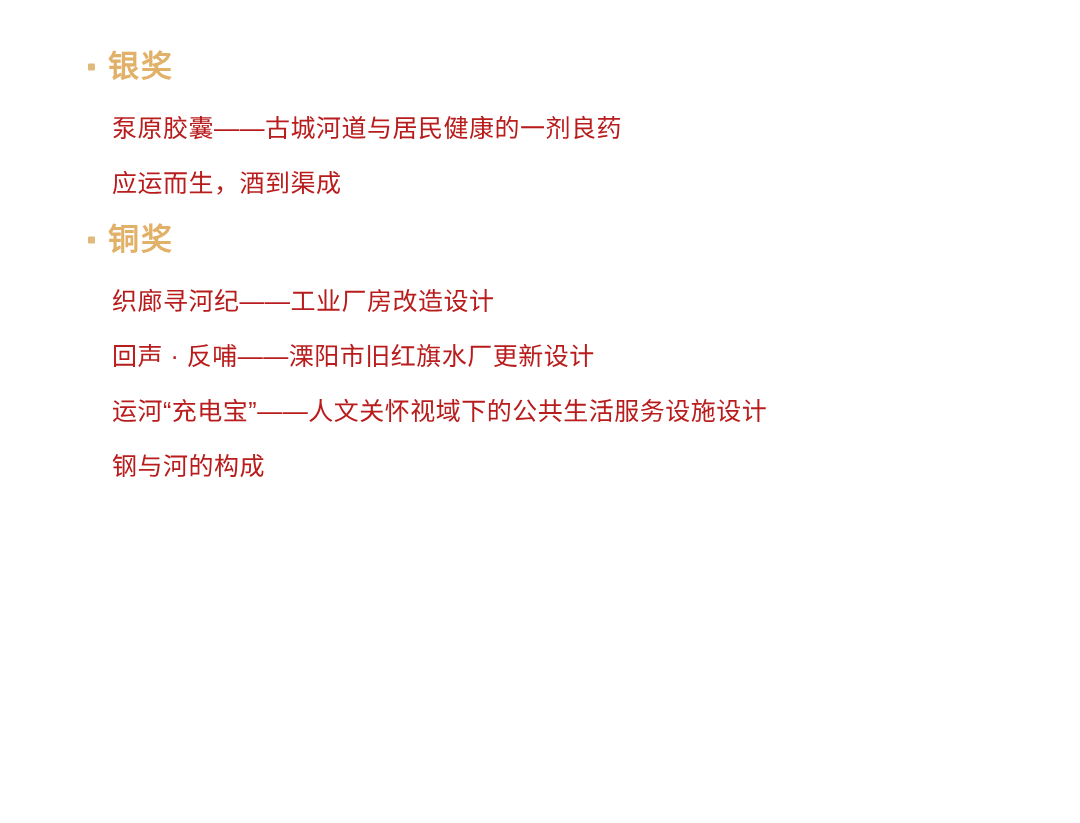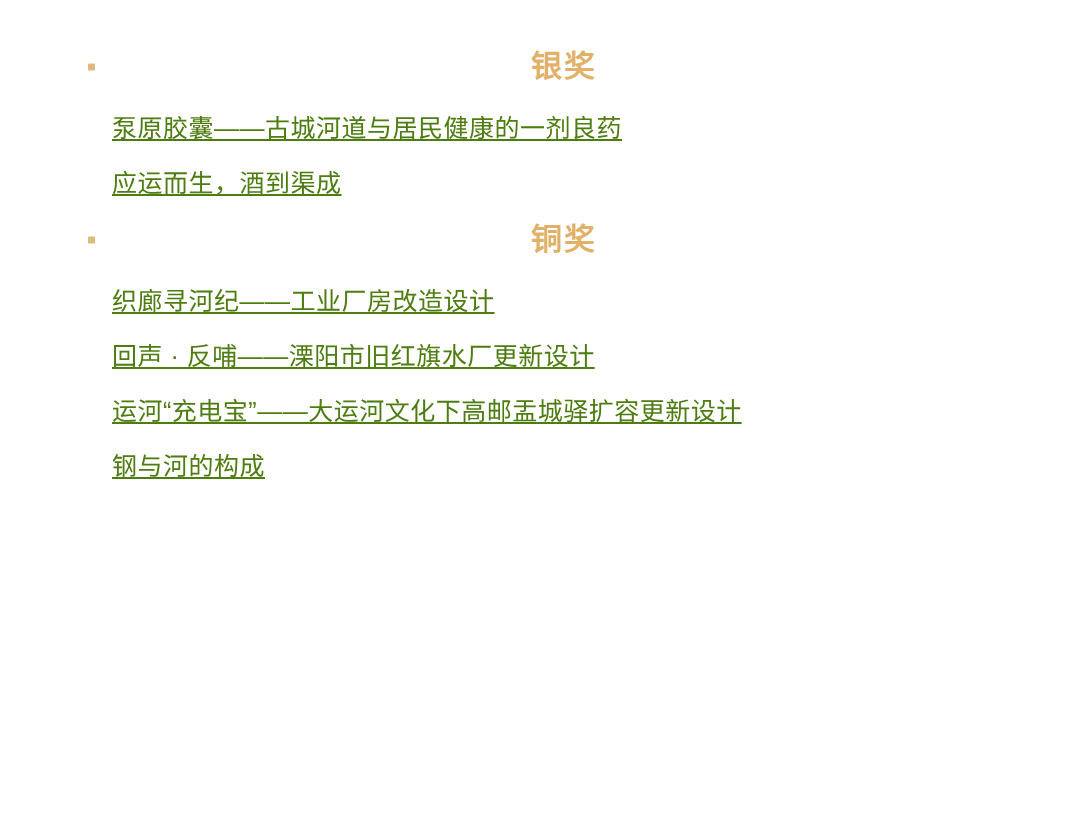--- a/index.html
+++ b/index.html
@@ -25,21 +25,20 @@
     margin-bottom: 10px;
   }
   .section + .section {
   }
   .section-heading {
     display: flex;
     align-items: center;
     margin: 0 0 16px 0;
     padding-left: 28px;
     position: relative;
-    justify-content: center;
   }
   .bullet-dot {
     position: absolute;
     left: 28px;
     top: 50%;
     transform: translateY(-50%);
     width: 7px;
     height: 7px;
     background: #e0b97d;
     border-radius: 1px;
@@ -53,25 +52,24 @@
     line-height: 1.2;
   }
   .entry-list {
     list-style: none;
     margin: 0;
     padding: 0 0 0 52px;
   }
   .entry-item {
     font-size: 25px;
     line-height: 1.0;
-    color: #4d7c0f;
+    color: #b91c1c;
     letter-spacing: 0.5px;
     padding: 15px 0;
     white-space: nowrap;
-    text-decoration: underline;
   }
 </style>
 </head>
 <body>
 
 <div class="page">
 
   <div class="section">
     <div class="section-heading">
       <span class="bullet-dot"></span>
@@ -84,18 +82,18 @@
   </div>
 
   <div class="section">
     <div class="section-heading">
       <span class="bullet-dot"></span>
       <span class="section-title">铜奖</span>
     </div>
     <ul class="entry-list">
       <li class="entry-item">织廊寻河纪——工业厂房改造设计</li>
       <li class="entry-item">回声 · 反哺——溧阳市旧红旗水厂更新设计</li>
-      <li class="entry-item">运河“充电宝”——大运河文化下高邮盂城驿扩容更新设计</li>
+      <li class="entry-item">运河“充电宝”——人文关怀视域下的公共生活服务设施设计</li>
       <li class="entry-item">钢与河的构成</li>
     </ul>
   </div>
 
 </div>
 
 </body></html>

